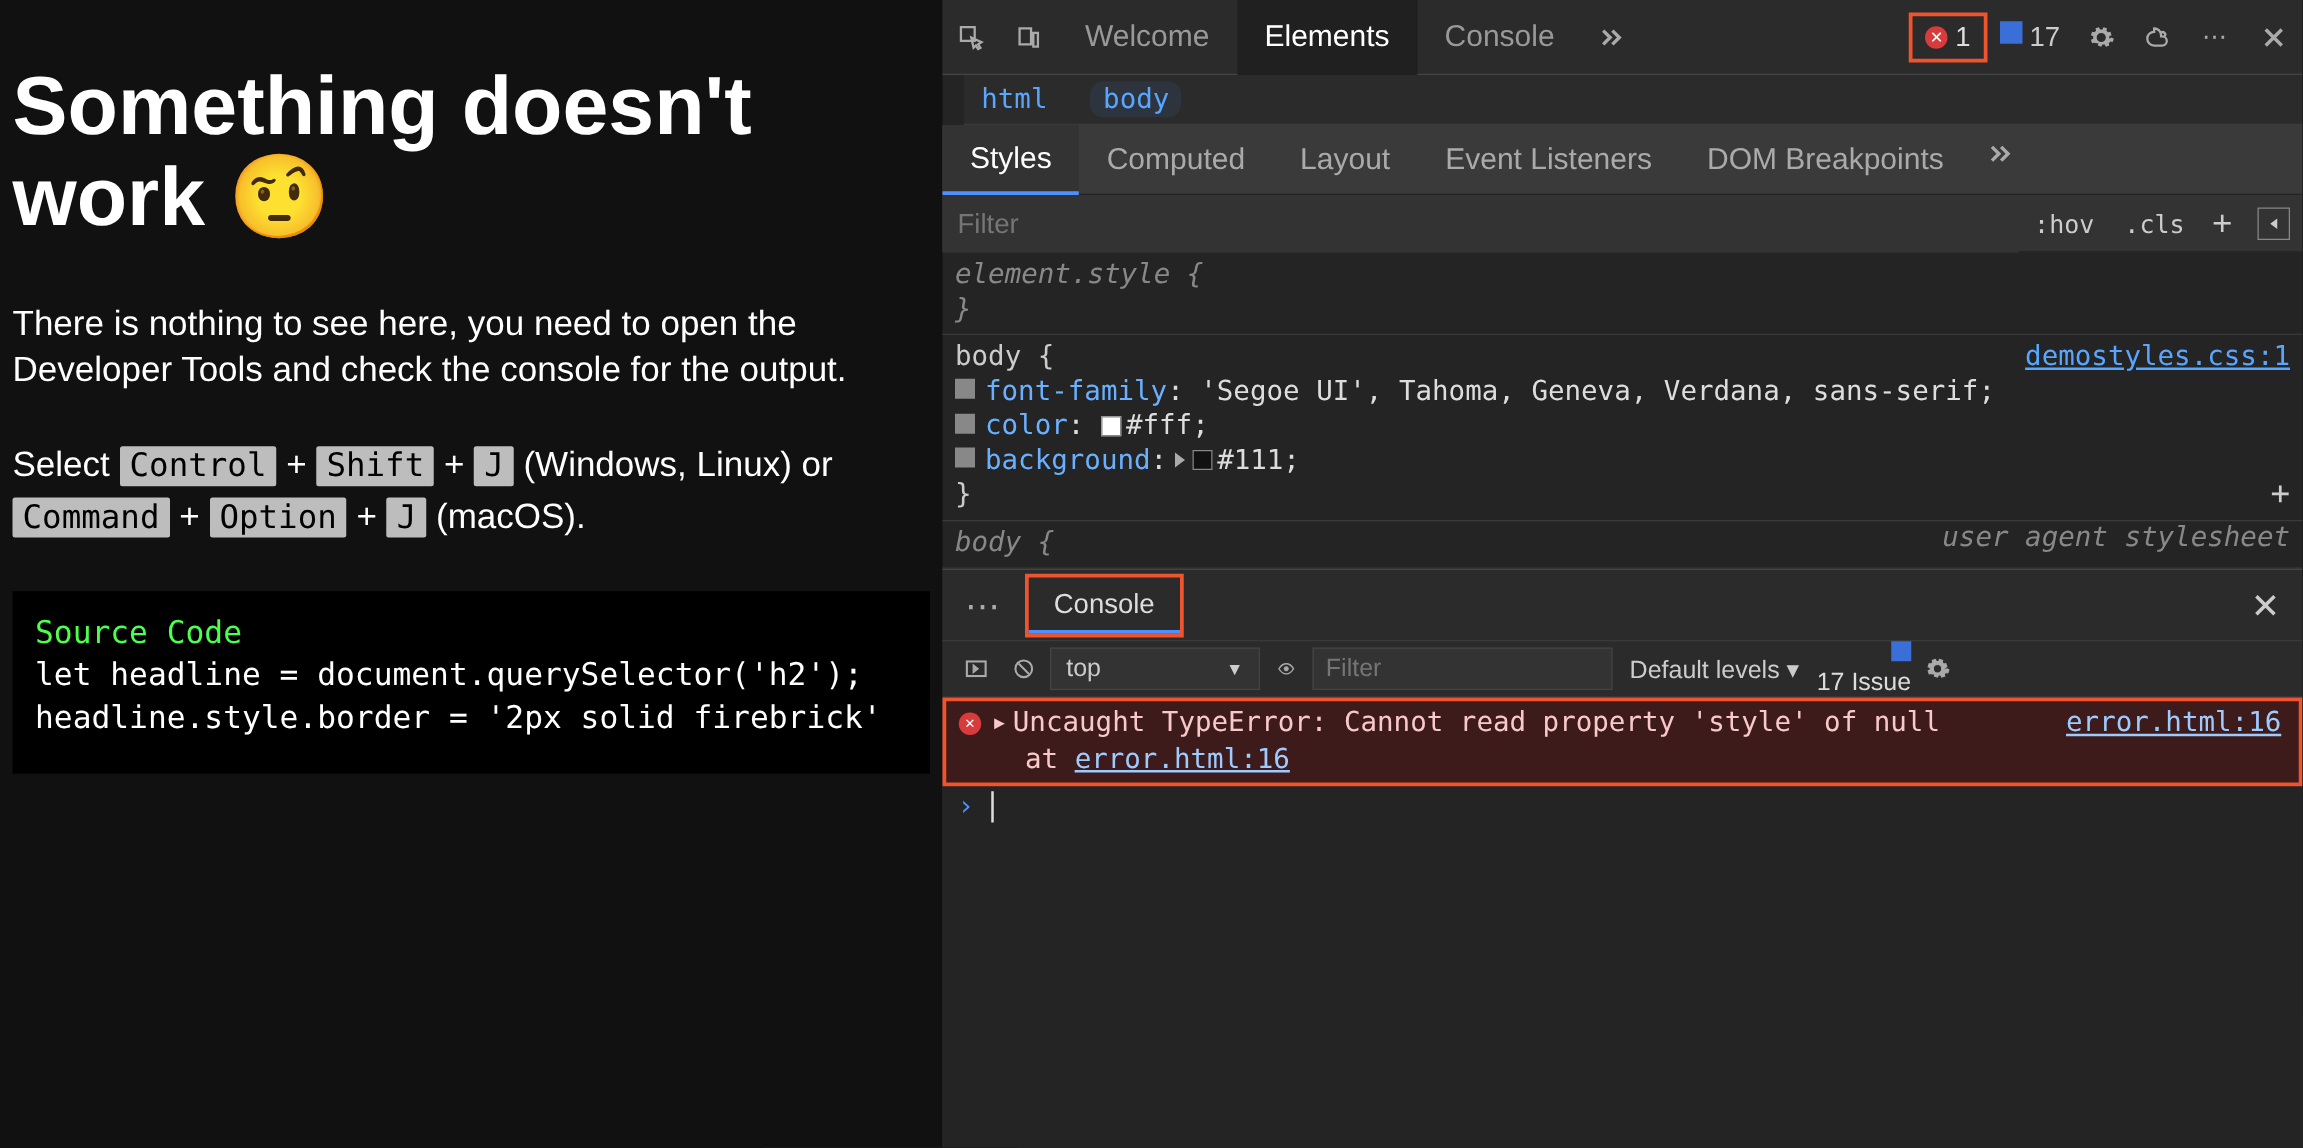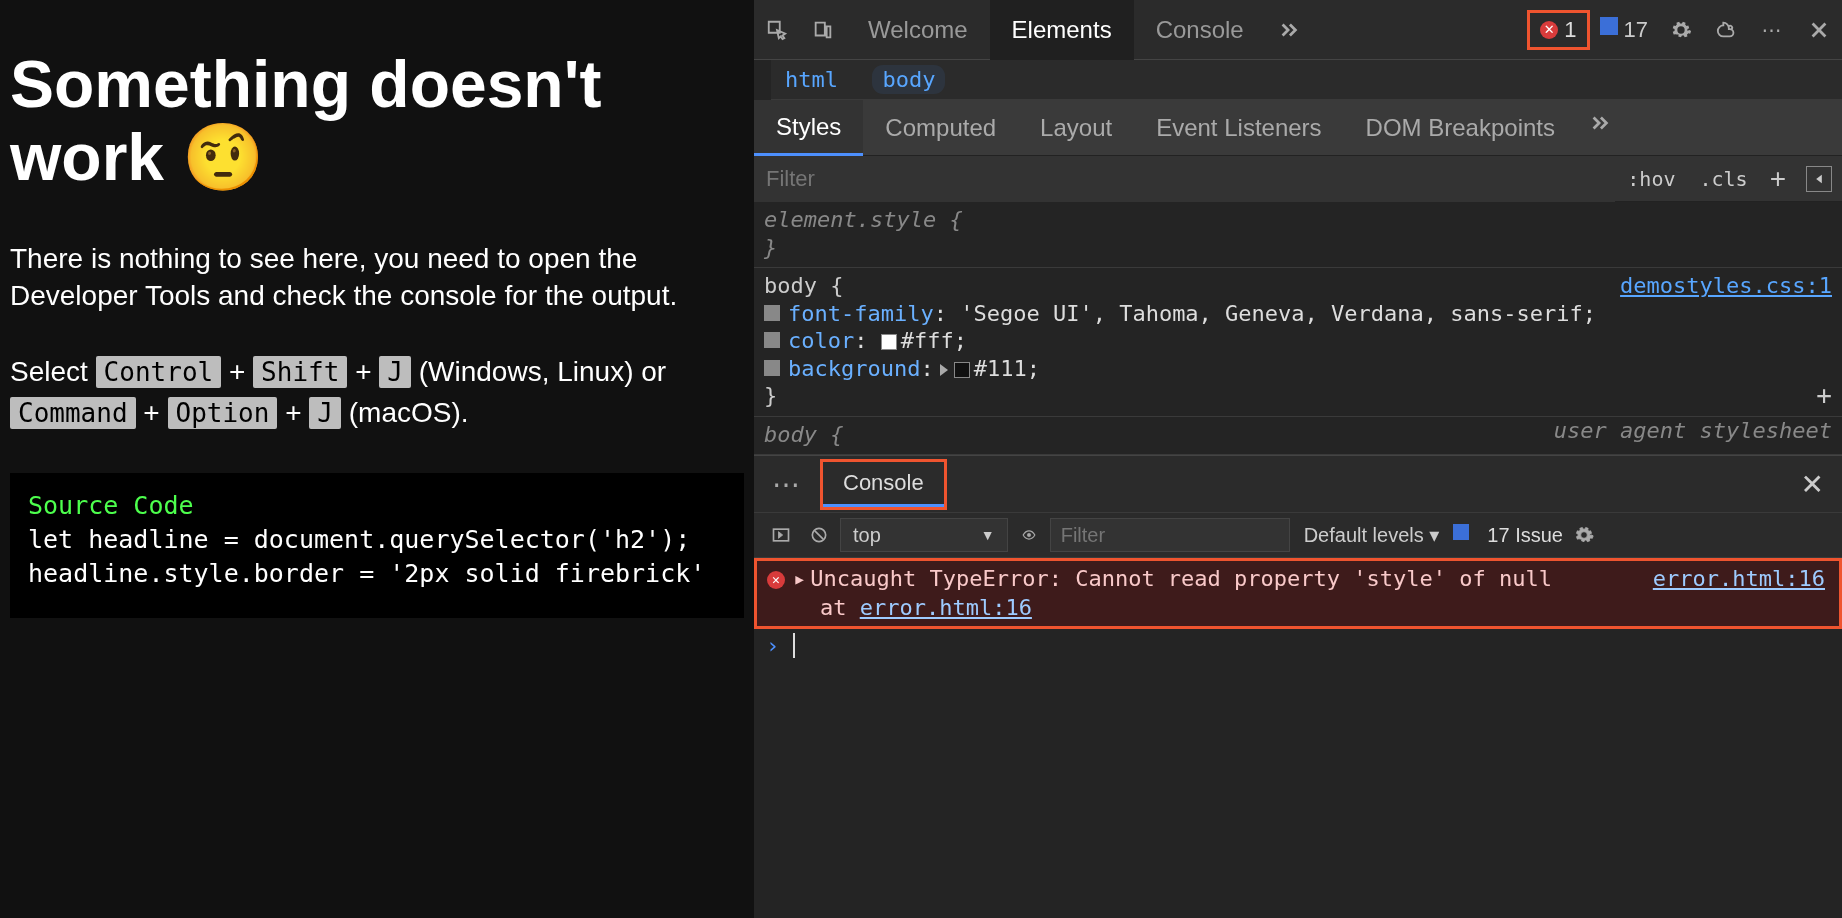--- a/index.html
+++ b/index.html
@@ -131,21 +131,21 @@
     padding:0 10px; border-top:1px solid #3a3a3a; border-bottom:1px solid #3a3a3a;
     background:#2b2b2b;
   }
   .ct-ico { width:34px; height:34px; display:flex; align-items:center;justify-content:center; color:#aaa; }
   .ct-ico svg { width:20px; height:20px; fill:#aaa; stroke:#aaa; }
   .ctx-select { background:#333; color:#ccc; height:34px; padding:0 12px; font-size:20px; display:flex; align-items:center; gap:100px; border:1px solid #444; }
   .ctx-select .caret { font-size:14px; }
   .eye { padding:0 10px; }
   .console-filter { background:#333; color:#aaa; height:34px; border:1px solid #444; font-size:20px; padding:0 10px; width:240px; outline:none; }
   .levels { color:#ccc; font-size:20px; padding:0 10px; white-space:nowrap; }
-  .issues2 { display:flex; align-items:flex-start; gap:18px; white-space:nowrap; font-size:20px; }
+  .issues2 { display:flex; align-items:flex-end; gap:6px; white-space:nowrap; font-size:20px;flex-direction:column; }
   .issues2 .sq { width:16px;height:16px;background:#3b6fd8; }
 
   .console-body { flex:1; background:#242424; }
   .err-row {
     border:3px solid #ef542f;
     background: rgba(139,0,0,0.25);
     padding: 4px 10px;
     font-family: ui-monospace, Menlo, Consolas, monospace;
     font-size:22px; color:#f9c9c9; line-height:1.3;
     position:relative;

